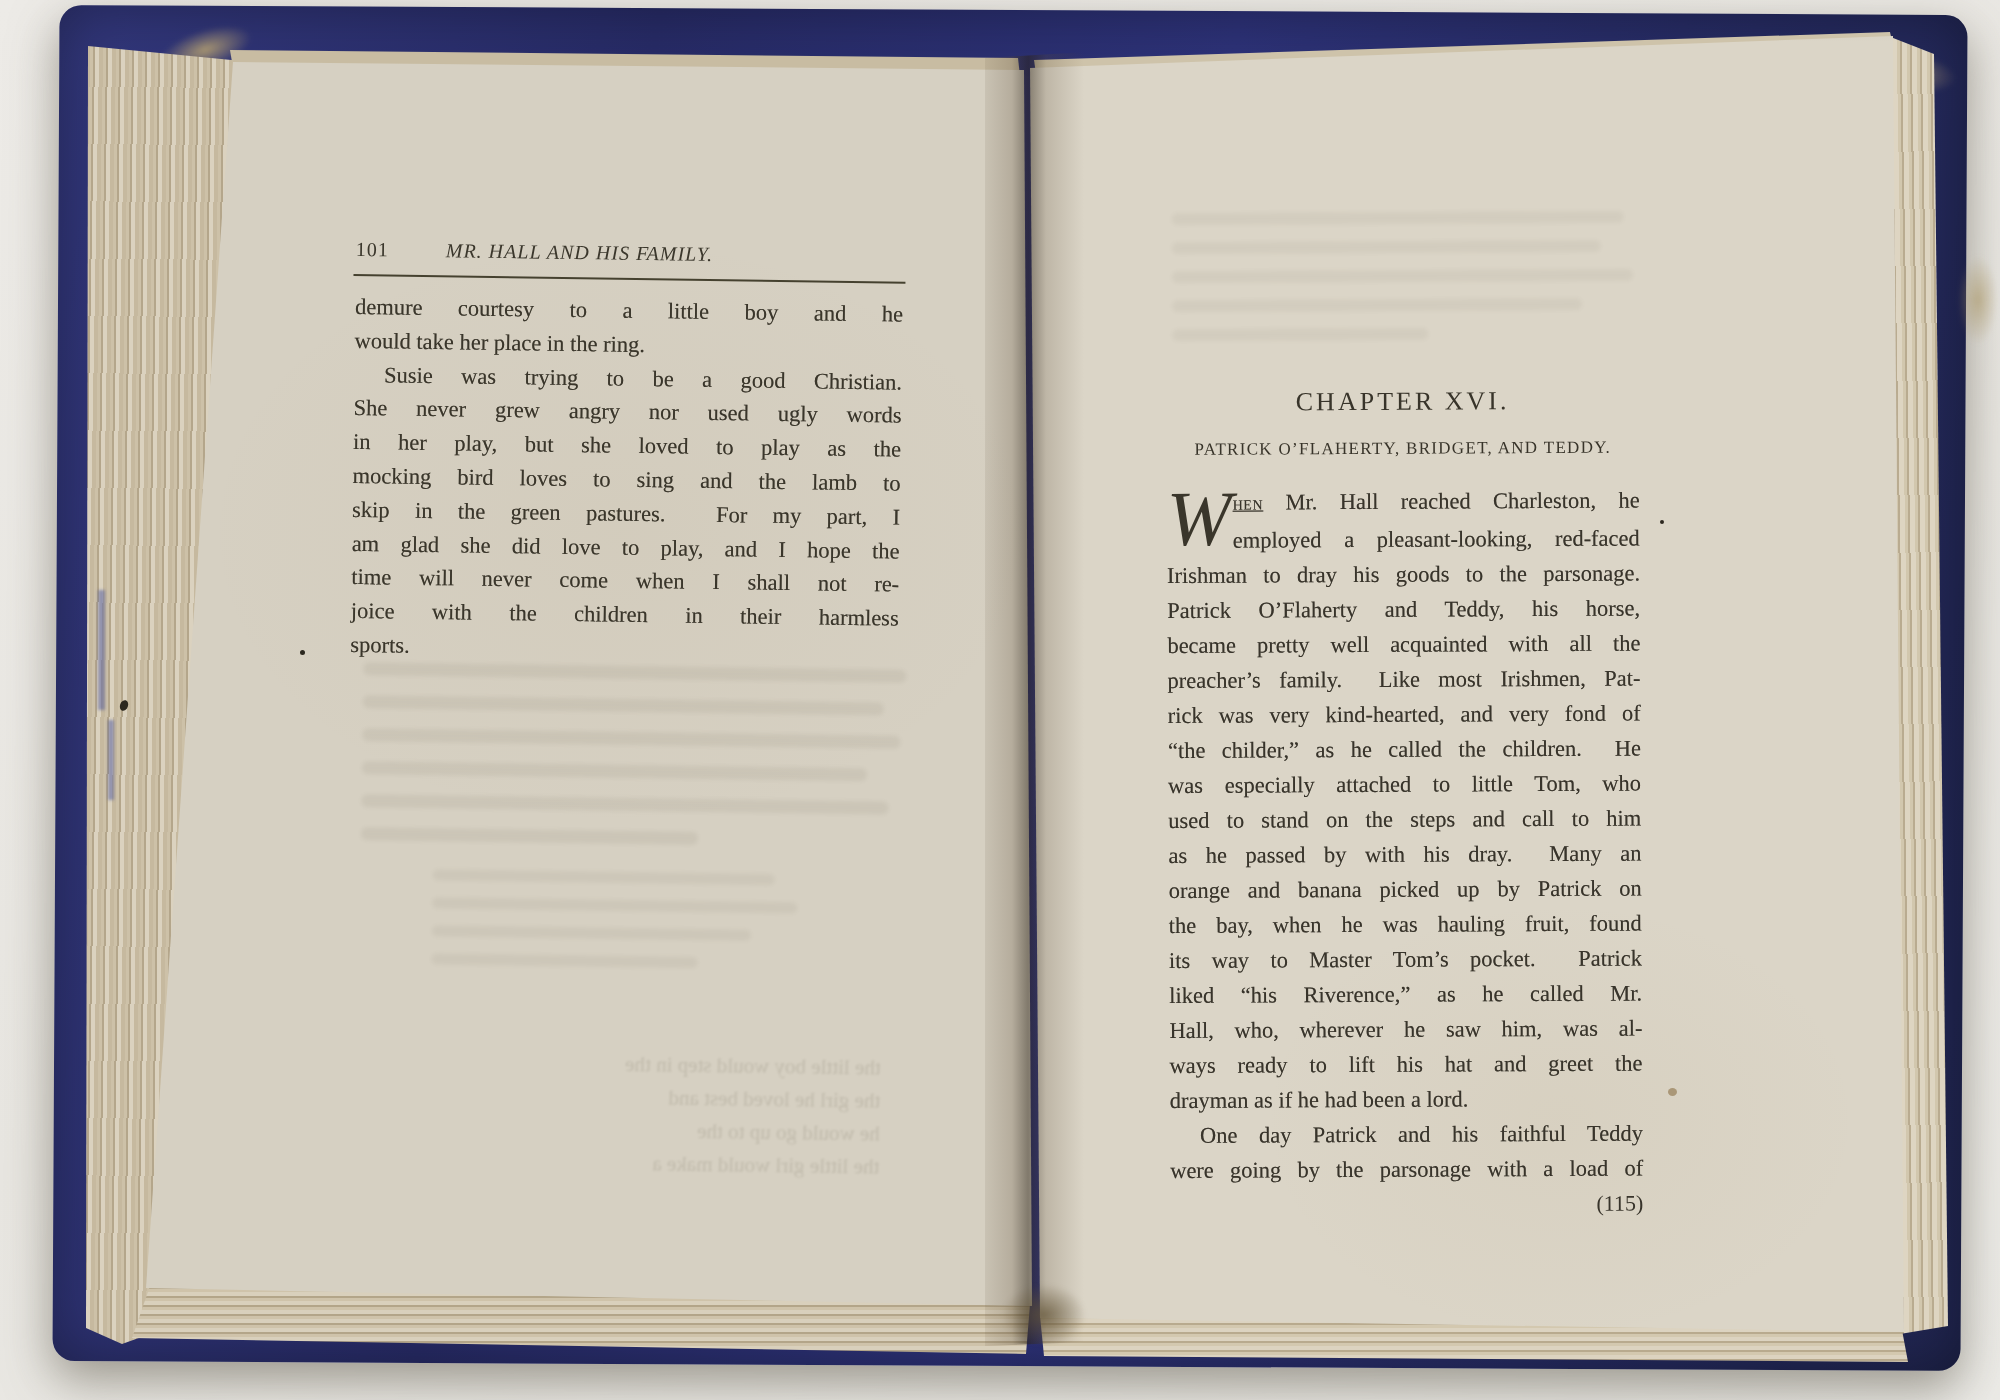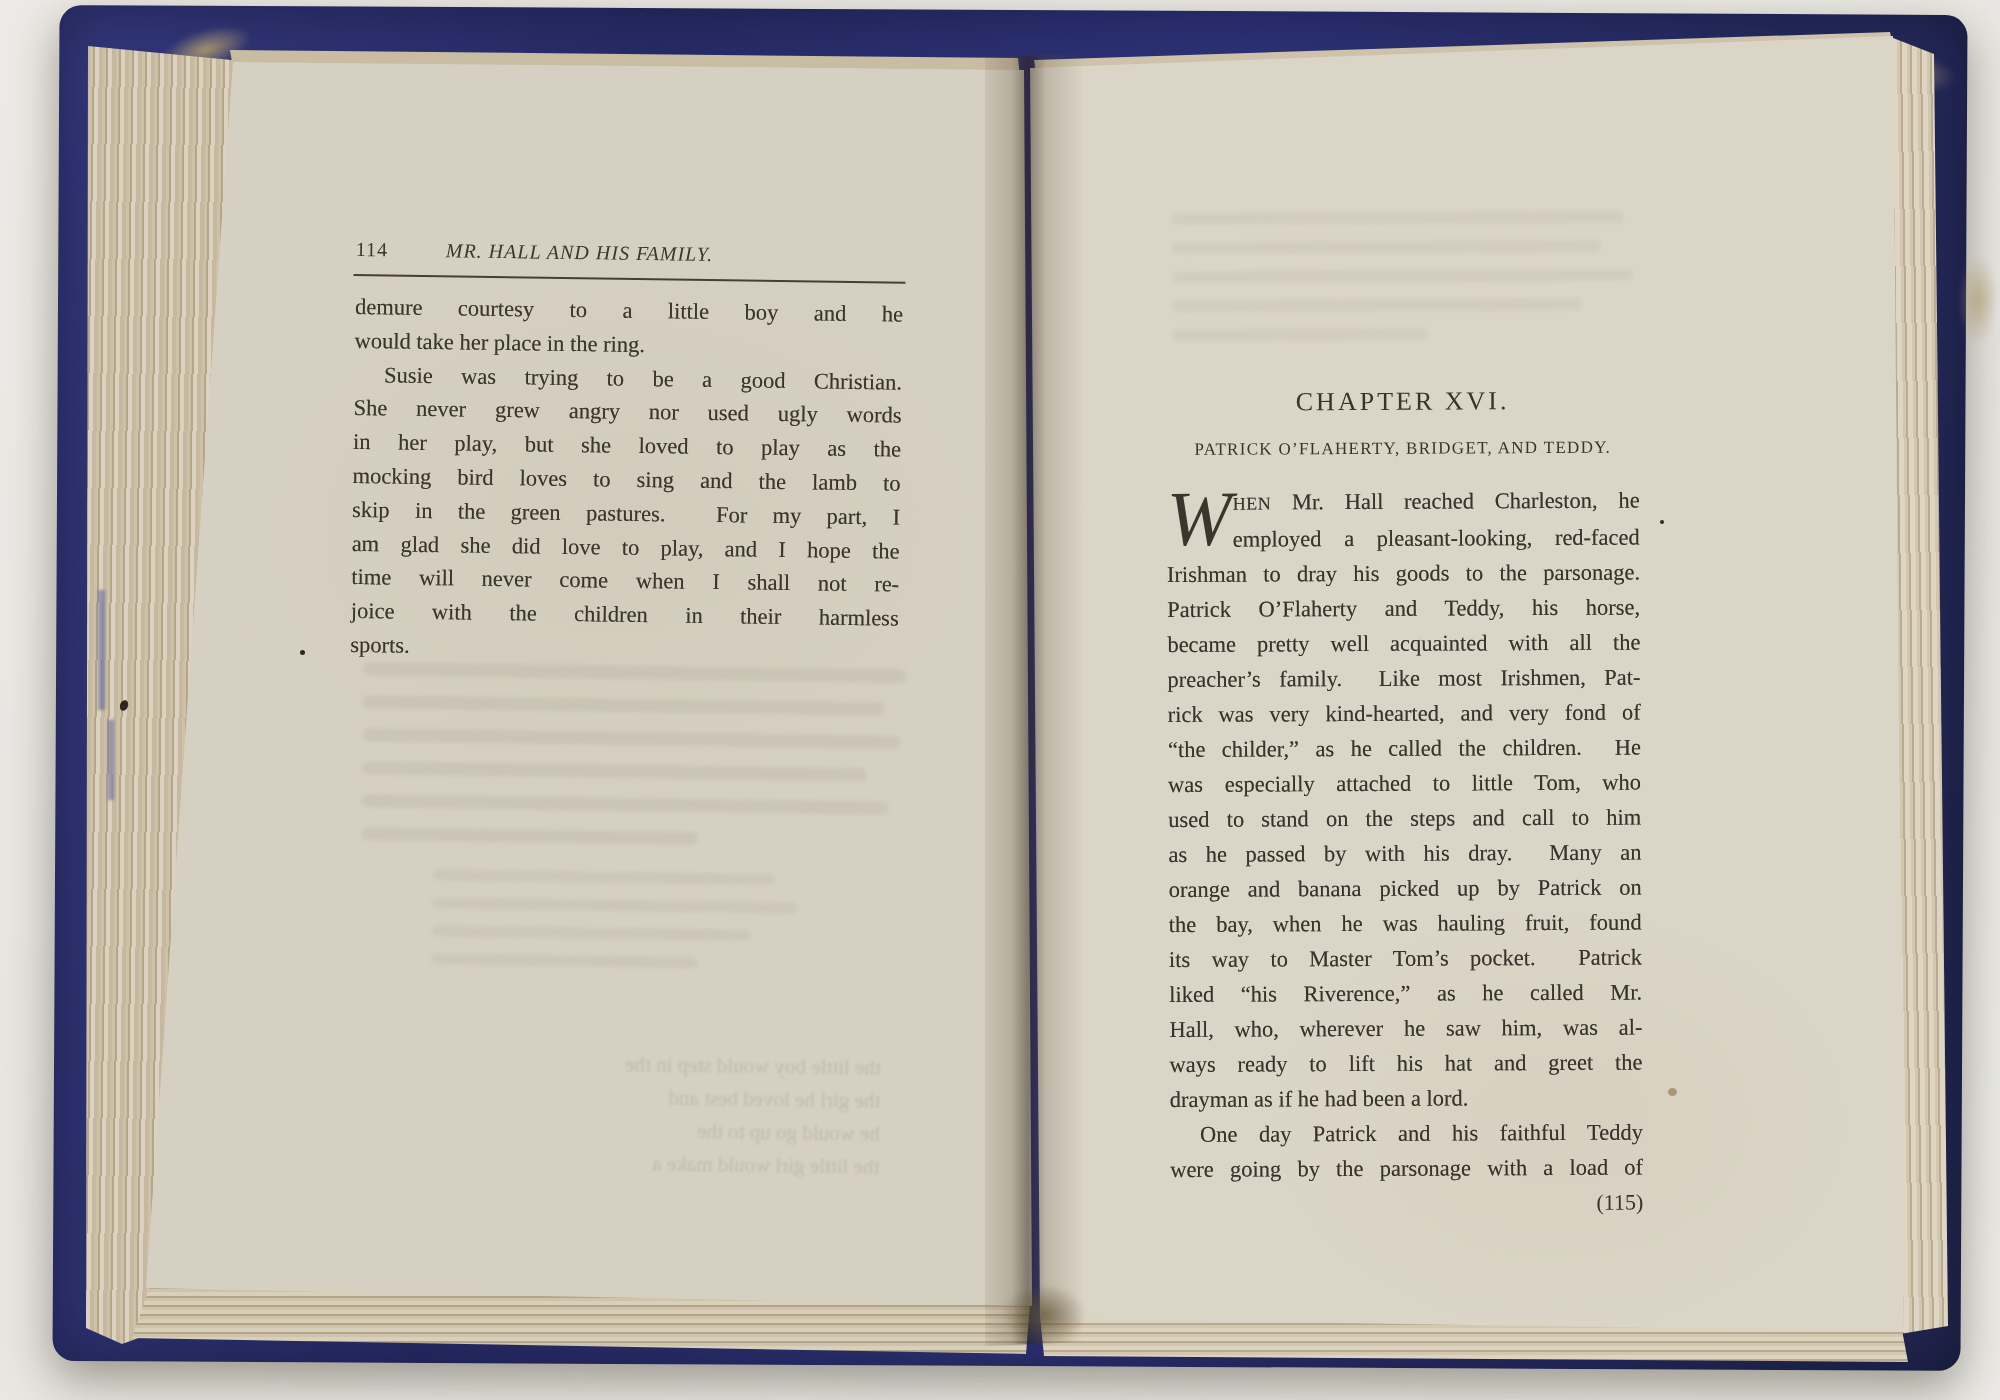--- a/index.html
+++ b/index.html
@@ -65,21 +65,21 @@
   .e{text-align:left;text-align-last:left;}
   .ind{text-indent:30px;}
 
   .rp-text{position:absolute;left:1166px;top:388px;width:473px;transform:rotate(-.3deg);transform-origin:0 0;}
   .rp-chapter{text-align:center;font-size:26px;letter-spacing:3px;color:#38342a;}
   .rp-subtitle{margin-top:22px;text-align:center;font-size:17px;letter-spacing:1.3px;color:#38342a;}
   .rp-body{margin-top:25px;}
   .rl{font-size:22.5px;line-height:35px;color:#38342b;text-shadow:0 0 .6px rgba(56,52,43,.55);}
   .dropcap{float:left;width:58px;height:66px;font-size:78px;line-height:62px;font-style:italic;
       margin:3px 8px 0 0;color:#3a362b;}
-  .sc{font-size:18px;letter-spacing:.6px;}
+  .sc{font-size:14px;letter-spacing:.6px;text-decoration:underline;}
   .rp-folio{text-align:right;font-size:22px;line-height:35px;color:#38342b;}
 
   
   .ghost-bars .gb{background:rgba(72,64,46,1);border-radius:6px;filter:blur(2px);height:13px;}
   .ghost-a{position:absolute;left:362px;top:666px;width:543px;opacity:.07;transform:rotate(.8deg);}
   .ghost-a .gb{margin-bottom:20px;}
   .ghost-b{position:absolute;left:432px;top:872px;width:380px;opacity:.06;transform:rotate(.8deg);}
   .ghost-b .gb{margin-bottom:17px;height:11px;}
   .ghost-c{position:absolute;left:1172px;top:212px;width:466px;opacity:.05;transform:rotate(-.3deg);}
   .ghost-c .gb{margin-bottom:17px;height:12px;}
@@ -136,21 +136,21 @@
   </div>
   <div class="ghost-mirror">
     <div>the little boy would step in the</div>
     <div>the girl he loved best and</div>
     <div>he would go up to the</div>
     <div>the little girl would make a</div>
   </div>
 
   <div class="lp-text">
     <div class="lp-header">
-      <span class="lp-num">114</span>
+      <span class="lp-num">101</span>
       <span class="lp-title">MR. HALL AND HIS FAMILY.</span>
       <div class="lp-rule"></div>
     </div>
     <div class="lp-body">
       <div class="bl j">demure courtesy to a little boy and he</div>
       <div class="bl e">would take her place in the ring.</div>
       <div class="bl j ind">Susie was trying to be a good Christian.</div>
       <div class="bl j">She never grew angry nor used ugly words</div>
       <div class="bl j">in her play, but she loved to play as the</div>
       <div class="bl j">mocking bird loves to sing and the lamb to</div>

